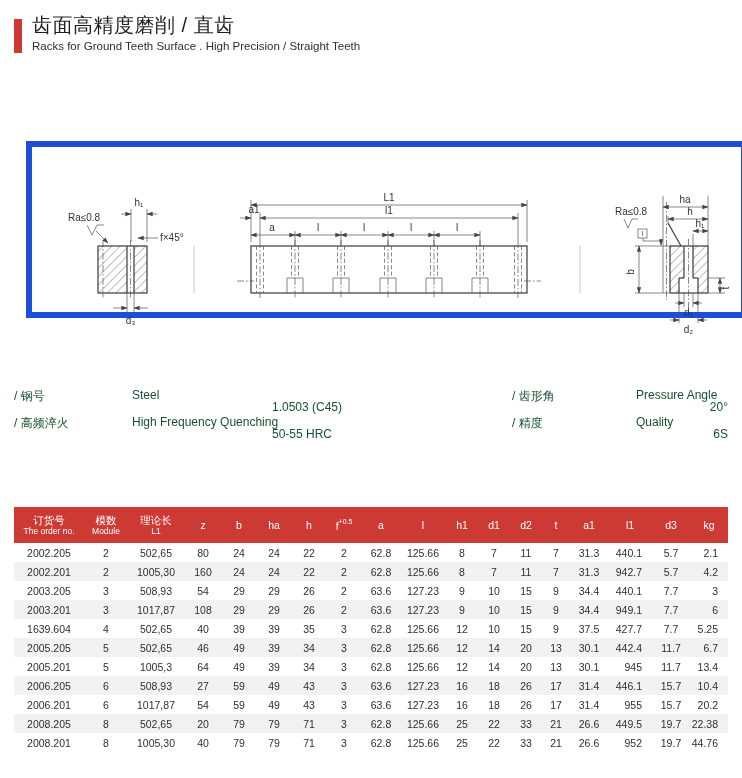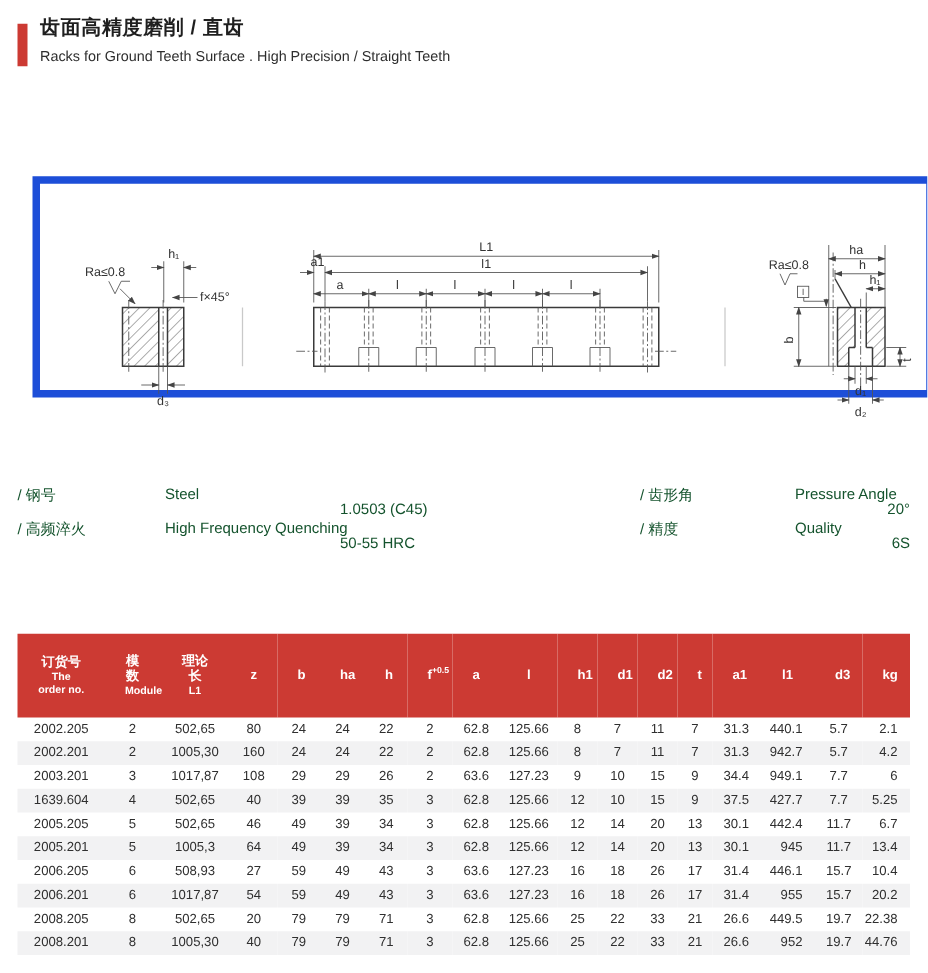--- a/index.html
+++ b/index.html
@@ -1,21 +1,21 @@
 <!DOCTYPE html>
 <html><head>
 <meta charset="utf-8">
 <style>
   html,body{margin:0;padding:0;background:#fff;}
   .page{position:relative;width:742px;height:778px;background:#fff;overflow:hidden;
         font-family:"Liberation Sans","DejaVu Sans",sans-serif;color:#222;}
 
   
   .accent-bar{position:absolute;left:14px;top:19px;width:8px;height:34px;background:#cc3a33;}
-  .page-title{position:absolute;left:32px;top:12px;margin:0;font-size:16px;font-weight:bold;color:#1f1f1f;letter-spacing:.5px;}
+  .page-title{position:absolute;left:32px;top:12px;margin:0;font-size:20px;font-weight:normal;color:#1f1f1f;letter-spacing:.5px;}
   .page-subtitle{position:absolute;left:32px;top:40px;font-size:11.5px;color:#2e2e2e;}
 
   
   .drawing-panel{position:absolute;left:10px;top:141px;width:721px;height:177px;
                  border:6px solid #1d4ed8;box-sizing:border-box;background:#fff;margin-left:16px;}
   .dwg{position:absolute;left:0;top:0;}
   .dwg text{font-family:"Liberation Sans","DejaVu Sans",sans-serif;font-size:10px;fill:#333;}
   .edge{stroke:#3a3a3a;stroke-width:1.2;fill:none;}
   .thin{stroke:#555;stroke-width:.7;fill:none;}
   .dim{stroke:#555;stroke-width:.7;fill:none;}
@@ -25,21 +25,21 @@
 
   
   .specs-row{position:absolute;height:20px;font-size:12px;color:#14532d;}
   .sp-cn{position:absolute;left:0;top:0;white-space:nowrap;}
   .sp-en{position:absolute;top:0;white-space:nowrap;margin-left:48px;}
   .sp-val{position:absolute;top:12px;white-space:nowrap;}
 
   
   .spec-table{position:absolute;left:14px;top:507px;width:714px;border-collapse:collapse;table-layout:fixed;}
   .spec-table thead tr{background:#cc3a33;height:36px;}
-  .spec-table th{color:#fff;font-weight:bold;font-size:10.5px;text-align:center;padding:16px;line-height:1.15;vertical-align:middle;}
+  .spec-table th{color:#fff;font-weight:normal;font-size:10.5px;text-align:center;padding:0;line-height:1.15;vertical-align:middle;}
   .spec-table th .h-sub{font-size:8.5px;margin-top:1px;}
   .spec-table th sup{font-size:7px;position:relative;top:-1px;}
   .spec-table td{height:19px;font-size:10.5px;color:#2f2f2f;text-align:center;padding:0;vertical-align:middle;}
   .spec-table tbody tr:nth-child(even){background:#f2f2f3;}
   .spec-table td.al-right{text-align:right;padding-right:10px;}
 </style>
 </head>
 <body>
 
 <div class="page">
@@ -376,20 +376,40 @@
           <td>8</td>
           <td>7</td>
           <td>11</td>
           <td>7</td>
           <td>31.3</td>
           <td class="al-right">942.7</td>
           <td>5.7</td>
           <td class="al-right">4.2</td>
         </tr>
         <tr>
+          <td>2003.205</td>
+          <td>3</td>
+          <td>508,93</td>
+          <td>54</td>
+          <td>29</td>
+          <td>29</td>
+          <td>26</td>
+          <td>2</td>
+          <td>63.6</td>
+          <td>127.23</td>
+          <td>9</td>
+          <td>10</td>
+          <td>15</td>
+          <td>9</td>
+          <td>34.4</td>
+          <td class="al-right">440.1</td>
+          <td>7.7</td>
+          <td class="al-right">3</td>
+        </tr>
+        <tr>
           <td>2003.201</td>
           <td>3</td>
           <td>1017,87</td>
           <td>108</td>
           <td>29</td>
           <td>29</td>
           <td>26</td>
           <td>2</td>
           <td>63.6</td>
           <td>127.23</td>

